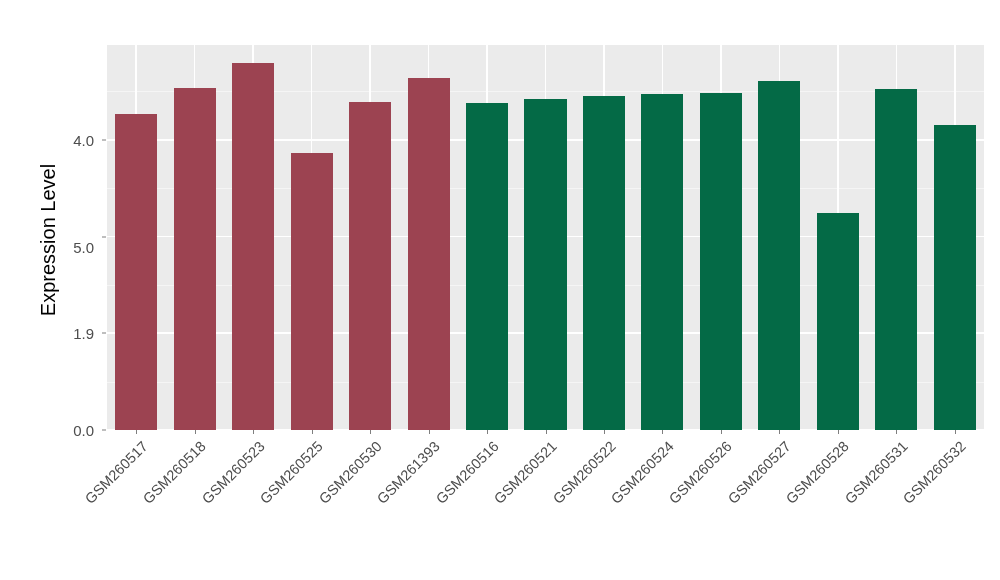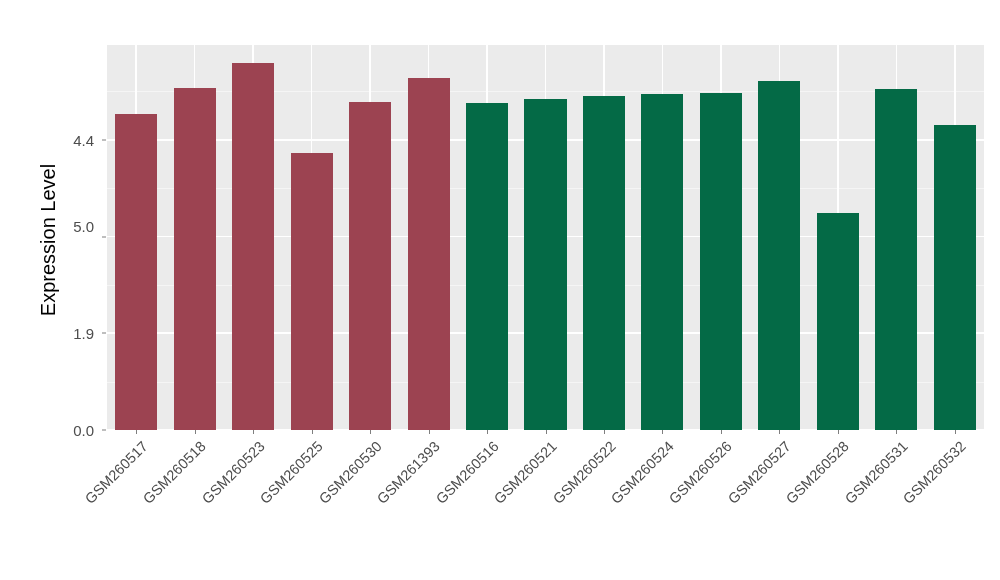--- a/index.html
+++ b/index.html
@@ -140,22 +140,22 @@
 </head>
 <body>
 
 <div id="figure">
 
   <div id="y-axis-title">Expression Level</div>
 
   <div id="y-tick-labels">
       <div class="y-tick-label" style="top: 430px;">0.0</div>
       <div class="y-tick-label" style="top: 333.266px;">1.9</div>
-      <div class="y-tick-label" style="top: 226px;">5.0</div>
-      <div class="y-tick-label" style="top: 139.799px;">4.4</div>
+      <div class="y-tick-label" style="top: 247px;">5.0</div>
+      <div class="y-tick-label" style="top: 139.799px;">4.0</div>
     </div>
 
   <div id="plot-panel">
       <div class="gridline-minor-y" style="top: 336.633px;"></div>
       <div class="gridline-minor-y" style="top: 239.899px;"></div>
       <div class="gridline-minor-y" style="top: 143.166px;"></div>
       <div class="gridline-minor-y" style="top: 46.4322px;"></div>
       <div class="gridline-major-y" style="top: 384.2px;"></div>
       <div class="gridline-major-y" style="top: 287.466px;"></div>
       <div class="gridline-major-y" style="top: 190.733px;"></div>

